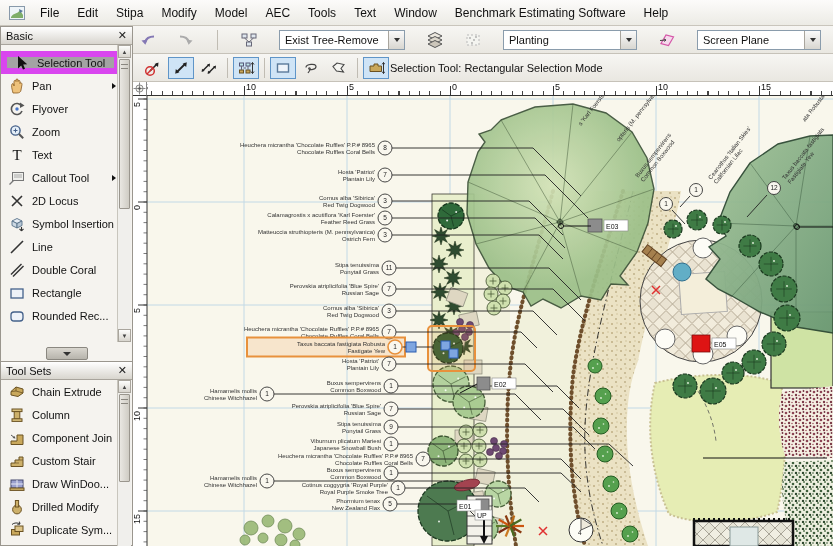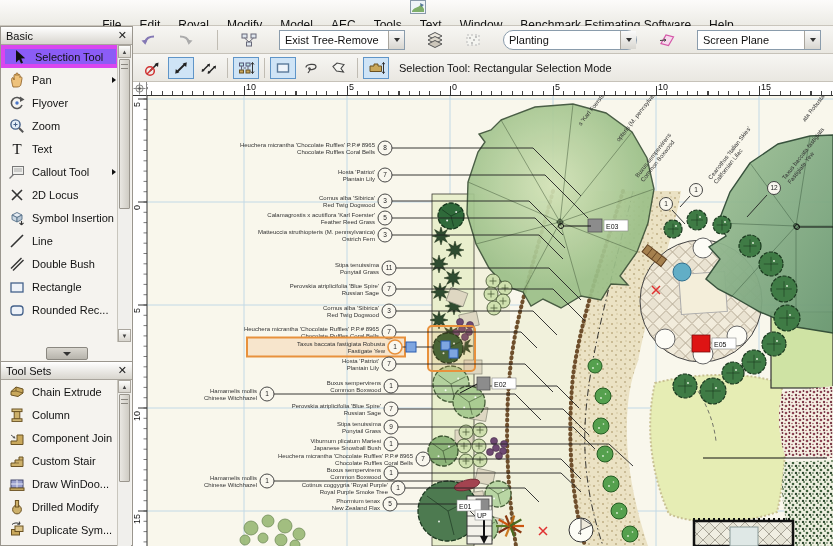--- a/index.html
+++ b/index.html
@@ -1,32 +1,32 @@
 <!DOCTYPE html>
 <html><head>
 <meta charset="utf-8">
 <style>
   html,body{margin:0;padding:0;background:#888;}
   .app{position:relative;width:833px;height:546px;background:#ece9e2;overflow:hidden;
        font-family:"Liberation Sans",sans-serif;font-size:12px;color:#111;}
   
   .menubar{position:absolute;left:0;top:0;width:833px;height:26px;
     background:linear-gradient(#fcfbfa,#ecebe5);border-bottom:1px solid #c9c5bc;
-    display:flex;align-items:center;padding-left:3px;box-sizing:border-box;flex-direction:column;}
+    display:flex;align-items:center;padding-left:3px;box-sizing:border-box;}
   .appicon{width:20px;height:18px;margin:0 4px;display:flex;align-items:center;justify-content:center;}
   .menu-item{padding:4px 9px;white-space:nowrap;}
   
   .sidebar{position:absolute;left:0;top:26px;width:133px;height:520px;background:#dcd9d1;}
   .palette{position:absolute;left:0;width:133px;background:#f5f3ef;border:1px solid #9a968e;box-sizing:border-box;}
   .pal-title{height:17px;background:linear-gradient(#ffffff,#d8d5ce);border-bottom:1px solid #a8a49c;
     display:flex;align-items:center;padding:0 5px;font-size:11px;}
   .pal-x{margin-left:auto;font-size:11px;line-height:11px;color:#222;cursor:default;}
   .tool-item{height:23px;display:flex;align-items:center;position:relative;padding-left:3px;
     box-sizing:border-box;border:1px solid transparent;width:119px;}
-  .tool-item.selected{background:#8b5cf6;border:4px solid #d946ef;}
+  .tool-item.selected{background:#a3a3a3;border:6px solid #d946ef;margin-top:6px;}
   .tool-icon{width:24px;height:20px;display:flex;align-items:center;justify-content:center;flex:none;}
   .tool-label{font-size:11px;margin-left:3px;white-space:nowrap;overflow:hidden;}
   .flyout-arrow{position:absolute;right:3px;top:8px;width:0;height:0;
     border-left:4px solid #111;border-top:3px solid transparent;border-bottom:3px solid transparent;}
   .vscroll{position:absolute;right:1px;width:13px;background:#f0efec;border-left:1px solid #c8c5bd;}
   .vs-btn{height:13px;background:linear-gradient(#fdfdfc,#d8d5ce);border:1px solid #a9a59d;
     display:flex;align-items:center;justify-content:center;font-size:6px;color:#444;box-sizing:border-box;}
   .vs-thumb{position:absolute;left:0;width:11px;margin:0 1px;background:linear-gradient(90deg,#e9e7e2,#cfccc4);
     border:1px solid #9a968e;border-radius:1px;box-sizing:border-box;}
   .vs-grip{margin:45% auto 0;width:7px;border-top:1px solid #8a8780;border-bottom:1px solid #8a8780;height:3px;}
@@ -43,21 +43,21 @@
   .combo{height:20px;background:#fff;border:1px solid #8a9cac;display:flex;align-items:center;
     font-size:11px;padding-left:5px;box-sizing:border-box;flex:none;}
   .combo .arrow{margin-left:auto;width:15px;height:18px;background:linear-gradient(#fafafa,#d8d6d0);
     border-left:1px solid #a9a59d;display:flex;align-items:center;justify-content:center;}
   .combo .arrow:after{content:"";width:0;height:0;border-top:4px solid #333;
     border-left:3.5px solid transparent;border-right:3.5px solid transparent;}
   .sep{width:1px;height:20px;background:#c0bcb3;margin:0 4px;flex:none;}
   .mode-btn{width:26px;height:22px;display:flex;align-items:center;justify-content:center;
     margin:0 1px;border:1px solid transparent;box-sizing:border-box;flex:none;}
   .mode-btn.active{background:#cfe4f6;border:1px solid #5f95c8;}
-  .mode-text{font-size:11px;margin-left:9px;white-space:nowrap;}
+  .mode-text{font-size:11px;white-space:nowrap;}
   .scale-field{height:18px;width:56px;background:#fff;border:1px solid #8a9cac;
     font-size:11px;display:flex;align-items:center;padding-left:0;box-sizing:border-box;flex:none;}
   
   .ruler-h{position:absolute;left:133px;top:82px;width:700px;height:14px;background:#fff;
     border-bottom:1px solid #333;box-sizing:border-box;}
   .ruler-h .tks-min{position:absolute;left:0;right:0;bottom:0;height:4px;
     background:repeating-linear-gradient(to right,#444 0 1px,transparent 1px 10.3px);background-position-x:8px;}
   .ruler-h .tks-maj{position:absolute;left:0;right:0;bottom:0;height:9px;
     background:repeating-linear-gradient(to right,#333 0 1px,transparent 1px 103px);background-position-x:8px;}
   .rlbl{position:absolute;top:0;font-size:9px;color:#111;}
@@ -79,21 +79,21 @@
     <span class="appicon">
       <svg width="16" height="14" viewBox="0 0 16 14">
           <rect x="0.5" y="0.5" width="15" height="13" fill="#eef4f8" stroke="#8899aa"></rect>
           <path d="M2,11 C5,6 8,9 11,4 L14,9 L14,12 L2,12 Z" fill="#7fae6a"></path>
           <path d="M10,3 l4,2 -3,2 z" fill="#557799"></path>
         </svg>
     </span>
     <span id="menu-items" style="display:flex">
         <span class="menu-item">File</span>
         <span class="menu-item">Edit</span>
-        <span class="menu-item">Royal</span>
+        <span class="menu-item">Stipa</span>
         <span class="menu-item">Modify</span>
         <span class="menu-item">Model</span>
         <span class="menu-item">AEC</span>
         <span class="menu-item">Tools</span>
         <span class="menu-item">Text</span>
         <span class="menu-item">Window</span>
         <span class="menu-item">Benchmark Estimating Software</span>
         <span class="menu-item">Help</span>
       </span>
   </div>
@@ -188,21 +188,21 @@
             </span>
             <span class="tool-label">Line</span>
           </div>
           <div class="tool-item">
             <span class="tool-icon">
               <svg width="18" height="18" viewBox="0 0 18 18">
                 <line x1="3" y1="13.5" x2="13.5" y2="3" stroke="#333" stroke-width="1.4"></line>
                 <line x1="5" y1="15.5" x2="15.5" y2="5" stroke="#333" stroke-width="1.4"></line>
               </svg>
             </span>
-            <span class="tool-label">Double Bush</span>
+            <span class="tool-label">Double Coral</span>
           </div>
           <div class="tool-item">
             <span class="tool-icon">
               <svg width="18" height="18" viewBox="0 0 18 18">
                 <rect x="3" y="5" width="12" height="9" fill="#eef2f8" stroke="#44618a" stroke-width="1.3"></rect>
               </svg>
             </span>
             <span class="tool-label">Rectangle</span>
           </div>
           <div class="tool-item">
@@ -341,21 +341,21 @@
       </span>
       <span class="tb-btn">
         <svg width="18" height="18" viewBox="0 0 18 18">
           <rect x="3" y="4" width="12" height="10" fill="#f4f4f0" stroke="#b9b9b9" stroke-dasharray="2 2"></rect>
           <circle cx="6" cy="7" r=".9" fill="#aaa"></circle>
           <circle cx="10" cy="9" r=".9" fill="#aaa"></circle>
           <circle cx="12" cy="6" r=".9" fill="#aaa"></circle>
           <circle cx="8" cy="12" r=".9" fill="#aaa"></circle>
         </svg>
       </span>
-      <div class="combo" style="width:134px;margin:0 3px;border-radius:10px;">
+      <div class="combo" style="width:134px;margin:0 3px;">
         <span>Planting</span>
         <span class="arrow"></span>
       </div>
       <span class="tb-btn">
         <svg width="18" height="18" viewBox="0 0 18 18">
           <polygon points="3,12.5 8,4 15.5,6 10.5,14.5" fill="#f6d9ec" stroke="#d557a8" stroke-width="1.2"></polygon>
           <path d="M2,9.5 L8,9 M8,9 l-2,-1 M8,9 l-1.7,1.5" stroke="#444" fill="none" stroke-width="1"></path>
         </svg>
       </span>
       <div class="combo" style="width:124px;margin:0 3px;">

